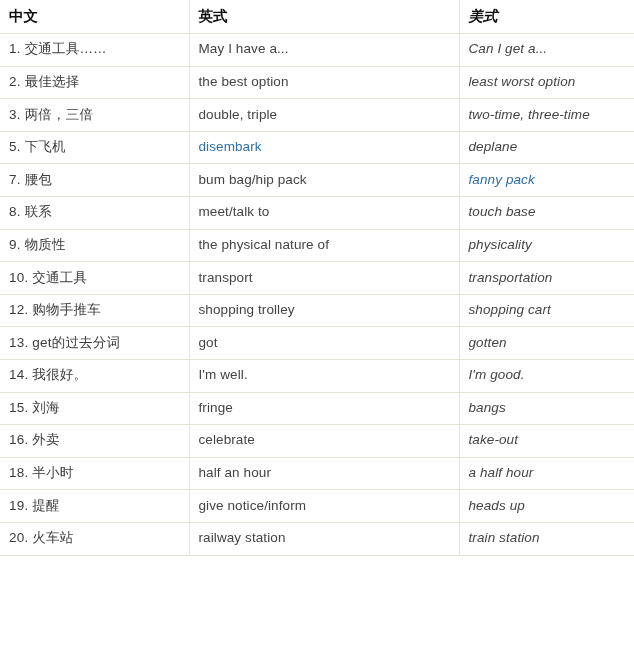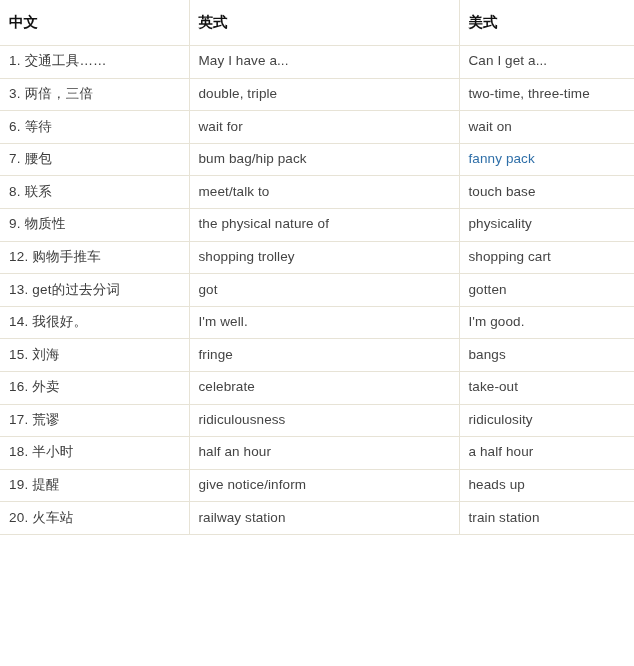--- a/index.html
+++ b/index.html
@@ -37,27 +37,28 @@
     font-weight: normal;
     font-size: 13.5px;
     line-height: 1.25;
     white-space: nowrap;
     overflow: hidden;
   }
 
   .vocab-table th:last-child,
   .vocab-table td:last-child {
     border-right: none;
+    font-style: italic;
   }
 
   .vocab-table thead th {
     font-weight: bold;
     font-size: 14.5px;
     color: #111111;
-    height: 45px;
+    height: 33px;
     border-bottom: 1px solid #e7e3d6;
   }
 
   .cell-zh {
     color: #3c3c3c;
     letter-spacing: 0.2px;
   }
 
   .cell-en {
     color: #444444;
@@ -88,43 +89,53 @@
       <th>美式</th>
     </tr>
   </thead>
   <tbody id="table-body">
       <tr>
         <td class="cell-zh"><span class="row-index">1.</span> <span>交通工具……</span></td>
         <td class="cell-en"><span>May I have a...</span></td>
         <td class="cell-en"><span>Can I get a...</span></td>
       </tr>
       <tr>
+        <td class="cell-zh"><span class="row-index">2.</span> <span>最佳选择</span></td>
+        <td class="cell-en"><span>the best option</span></td>
+        <td class="cell-en"><span>least worst option</span></td>
+      </tr>
+      <tr>
         <td class="cell-zh"><span class="row-index">3.</span> <span>两倍，三倍</span></td>
         <td class="cell-en"><span>double, triple</span></td>
         <td class="cell-en"><span>two-time, three-time</span></td>
       </tr>
       <tr>
-        <td class="cell-zh"><span class="row-index">6.</span> <span>等待</span></td>
-        <td class="cell-en"><span>wait for</span></td>
-        <td class="cell-en"><span>wait on</span></td>
+        <td class="cell-zh"><span class="row-index">5.</span> <span>下飞机</span></td>
+        <td class="cell-en"><span class="hl">disembark</span></td>
+        <td class="cell-en"><span>deplane</span></td>
       </tr>
       <tr>
         <td class="cell-zh"><span class="row-index">7.</span> <span>腰包</span></td>
         <td class="cell-en"><span>bum bag/hip pack</span></td>
         <td class="cell-en"><span class="hl">fanny pack</span></td>
       </tr>
       <tr>
         <td class="cell-zh"><span class="row-index">8.</span> <span>联系</span></td>
         <td class="cell-en"><span>meet/talk to</span></td>
         <td class="cell-en"><span>touch base</span></td>
       </tr>
       <tr>
         <td class="cell-zh"><span class="row-index">9.</span> <span>物质性</span></td>
         <td class="cell-en"><span>the physical nature of</span></td>
         <td class="cell-en"><span>physicality</span></td>
+      </tr>
+      <tr>
+        <td class="cell-zh"><span class="row-index">10.</span> <span>交通工具</span></td>
+        <td class="cell-en"><span>transport</span></td>
+        <td class="cell-en"><span>transportation</span></td>
       </tr>
       <tr>
         <td class="cell-zh"><span class="row-index">12.</span> <span>购物手推车</span></td>
         <td class="cell-en"><span>shopping trolley</span></td>
         <td class="cell-en"><span>shopping cart</span></td>
       </tr>
       <tr>
         <td class="cell-zh"><span class="row-index">13.</span> <span>get的过去分词</span></td>
         <td class="cell-en"><span>got</span></td>
         <td class="cell-en"><span>gotten</span></td>
@@ -138,25 +149,20 @@
         <td class="cell-zh"><span class="row-index">15.</span> <span>刘海</span></td>
         <td class="cell-en"><span>fringe</span></td>
         <td class="cell-en"><span>bangs</span></td>
       </tr>
       <tr>
         <td class="cell-zh"><span class="row-index">16.</span> <span>外卖</span></td>
         <td class="cell-en"><span>celebrate</span></td>
         <td class="cell-en"><span>take-out</span></td>
       </tr>
       <tr>
-        <td class="cell-zh"><span class="row-index">17.</span> <span>荒谬</span></td>
-        <td class="cell-en"><span>ridiculousness</span></td>
-        <td class="cell-en"><span>ridiculosity</span></td>
-      </tr>
-      <tr>
         <td class="cell-zh"><span class="row-index">18.</span> <span>半小时</span></td>
         <td class="cell-en"><span>half an hour</span></td>
         <td class="cell-en"><span>a half hour</span></td>
       </tr>
       <tr>
         <td class="cell-zh"><span class="row-index">19.</span> <span>提醒</span></td>
         <td class="cell-en"><span>give notice/inform</span></td>
         <td class="cell-en"><span>heads up</span></td>
       </tr>
       <tr>

